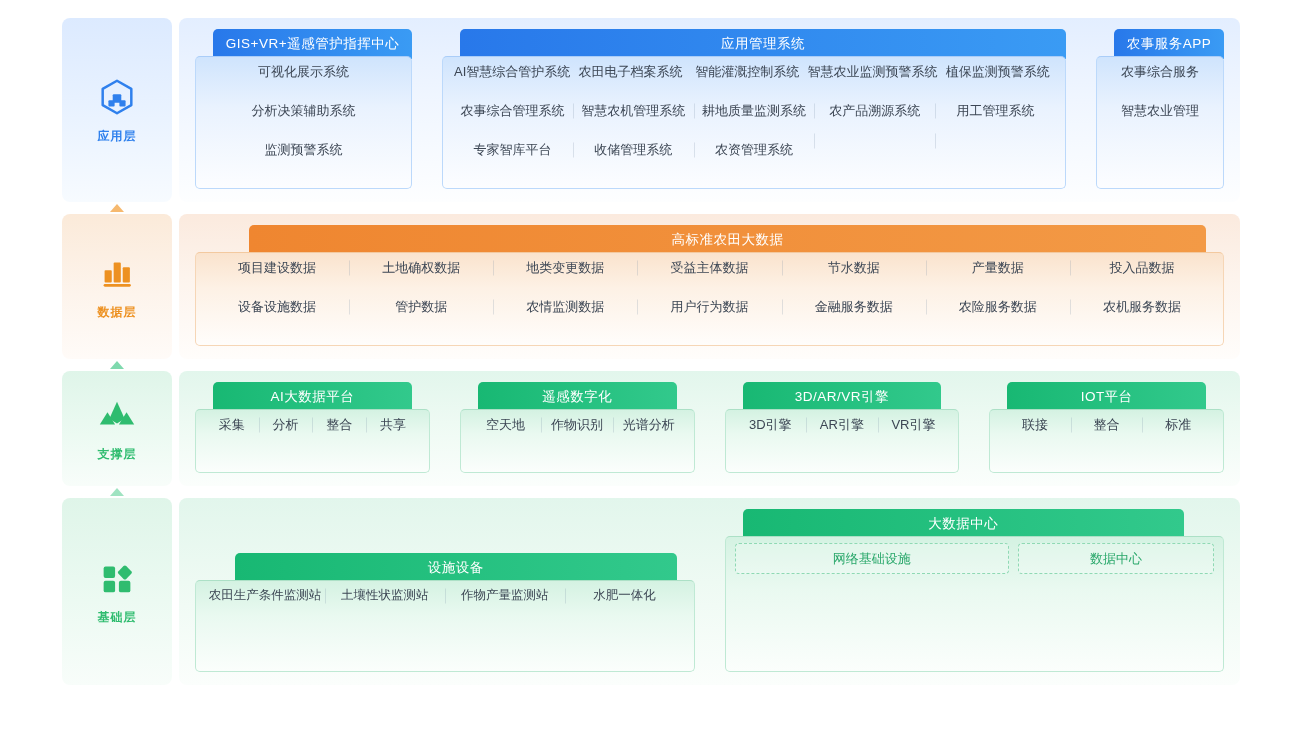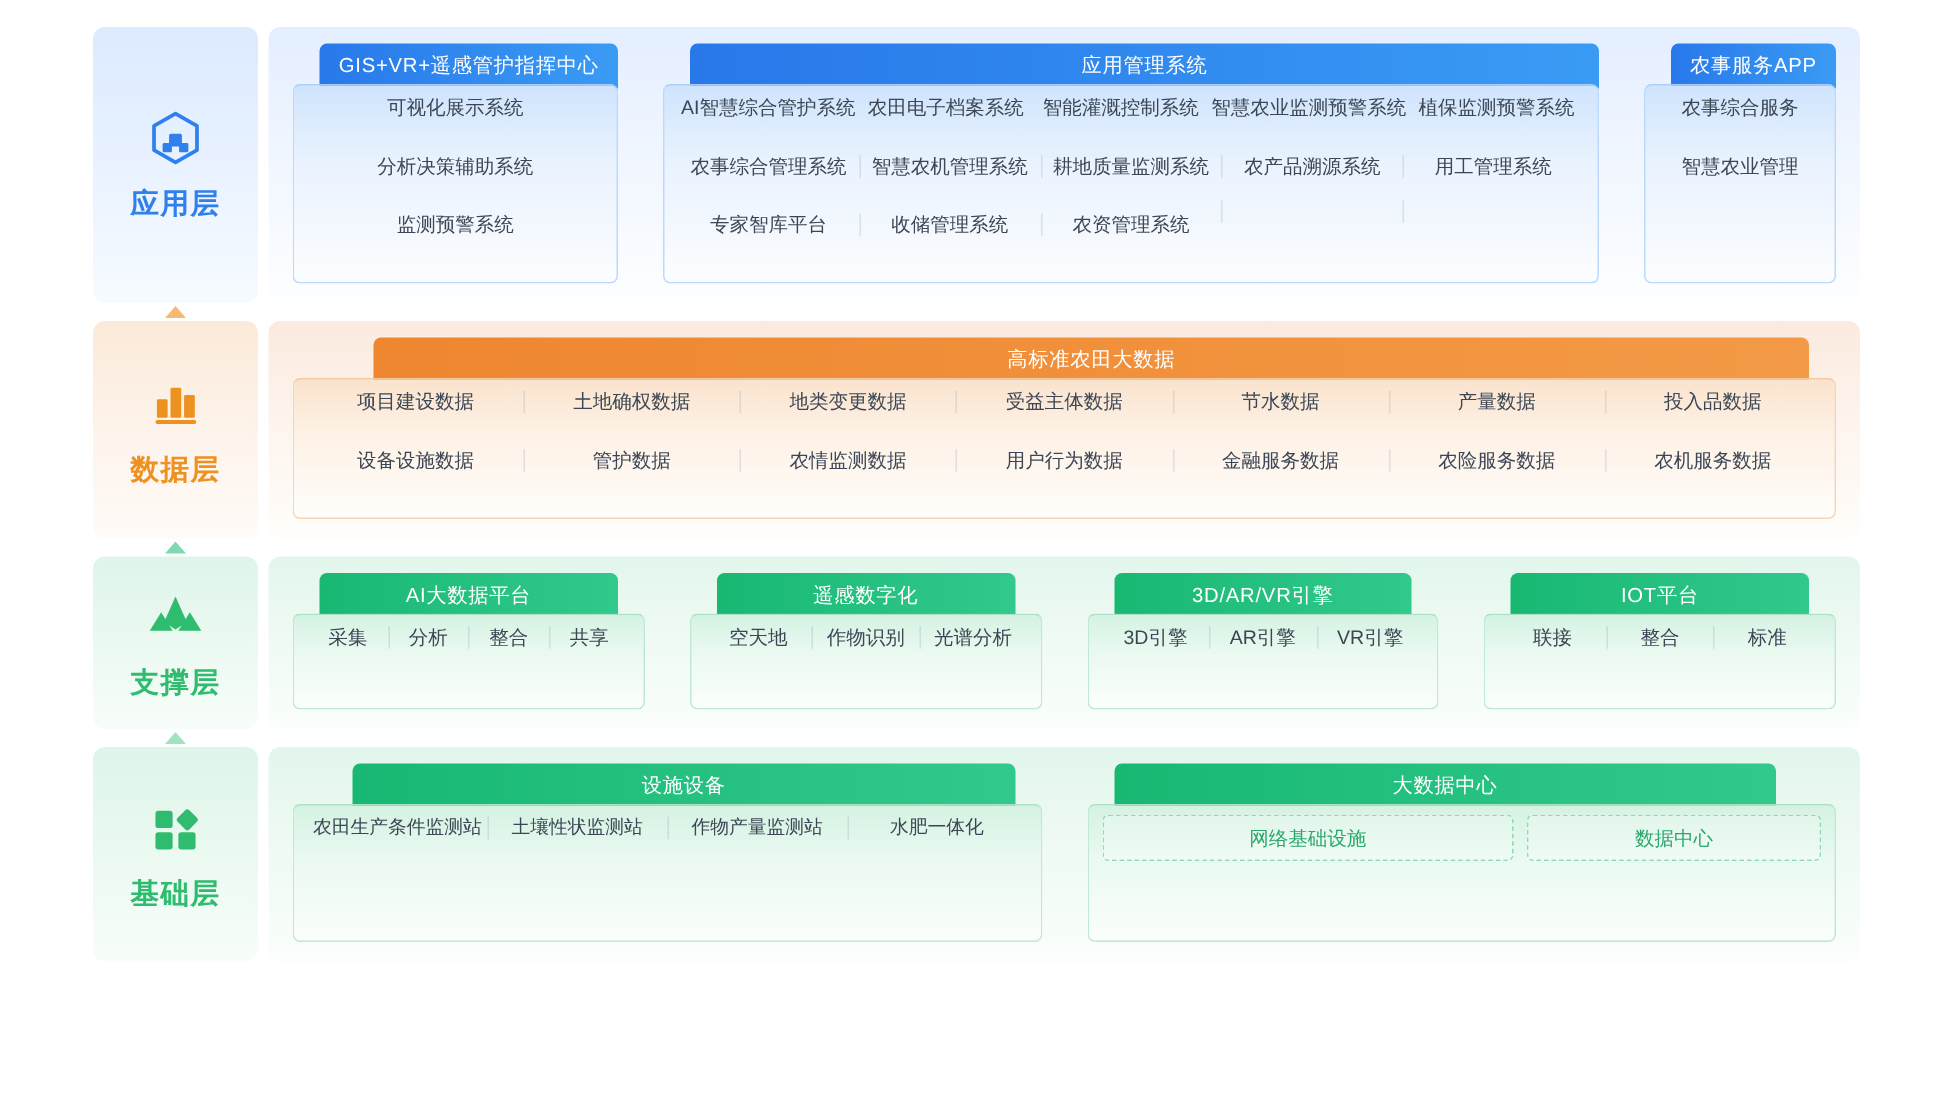--- a/index.html
+++ b/index.html
@@ -17,21 +17,21 @@
   .layer:last-child { margin-bottom: 0; }
 
   
   .badge {
     width: 110px; flex: 0 0 110px;
     border-radius: 8px;
     display: flex; flex-direction: column;
     align-items: center; justify-content: center;
     gap: 10px;
   }
-  .badge-label { font-size: 19px; font-weight: bold; letter-spacing: 1px; }
+  .badge-label { font-size: 12px; font-weight: bold; letter-spacing: 1px; }
   .badge-icon { width: 42px; height: 42px; display: block; }
 
   
   .panel {
     flex: 1 1 auto; margin-left: 7px;
     border-radius: 8px;
     padding: 11px 16px 13px 16px;
     display: flex; gap: 30px;
   }
 
@@ -340,21 +340,21 @@
           <rect x="24" y="25" width="12" height="12" rx="2"></rect>
           <rect x="24.5" y="10.5" width="11.5" height="11.5" rx="2" transform="rotate(45 30.25 16.25)"></rect>
         </svg>
       </span>
       <span class="badge-label">基础层</span>
     </div>
 
     <div class="panel">
 
       <div class="card" style="flex:1 1 0;">
-        <div class="head-wrap indent-lr" style="padding-left:40px;padding-right:18px;">
+        <div class="head-wrap indent-lr" style="padding-left:40px;padding-right:18px;margin-top:44px;">
           <div class="card-head">设施设备</div>
         </div>
         <div class="card-body" style="min-height:92px;">
           <div class="row">
             <div class="item small">农田生产条件监测站</div>
             <div class="item small">土壤性状监测站</div>
             <div class="item small">作物产量监测站</div>
             <div class="item small">水肥一体化</div>
           </div>
         </div>

